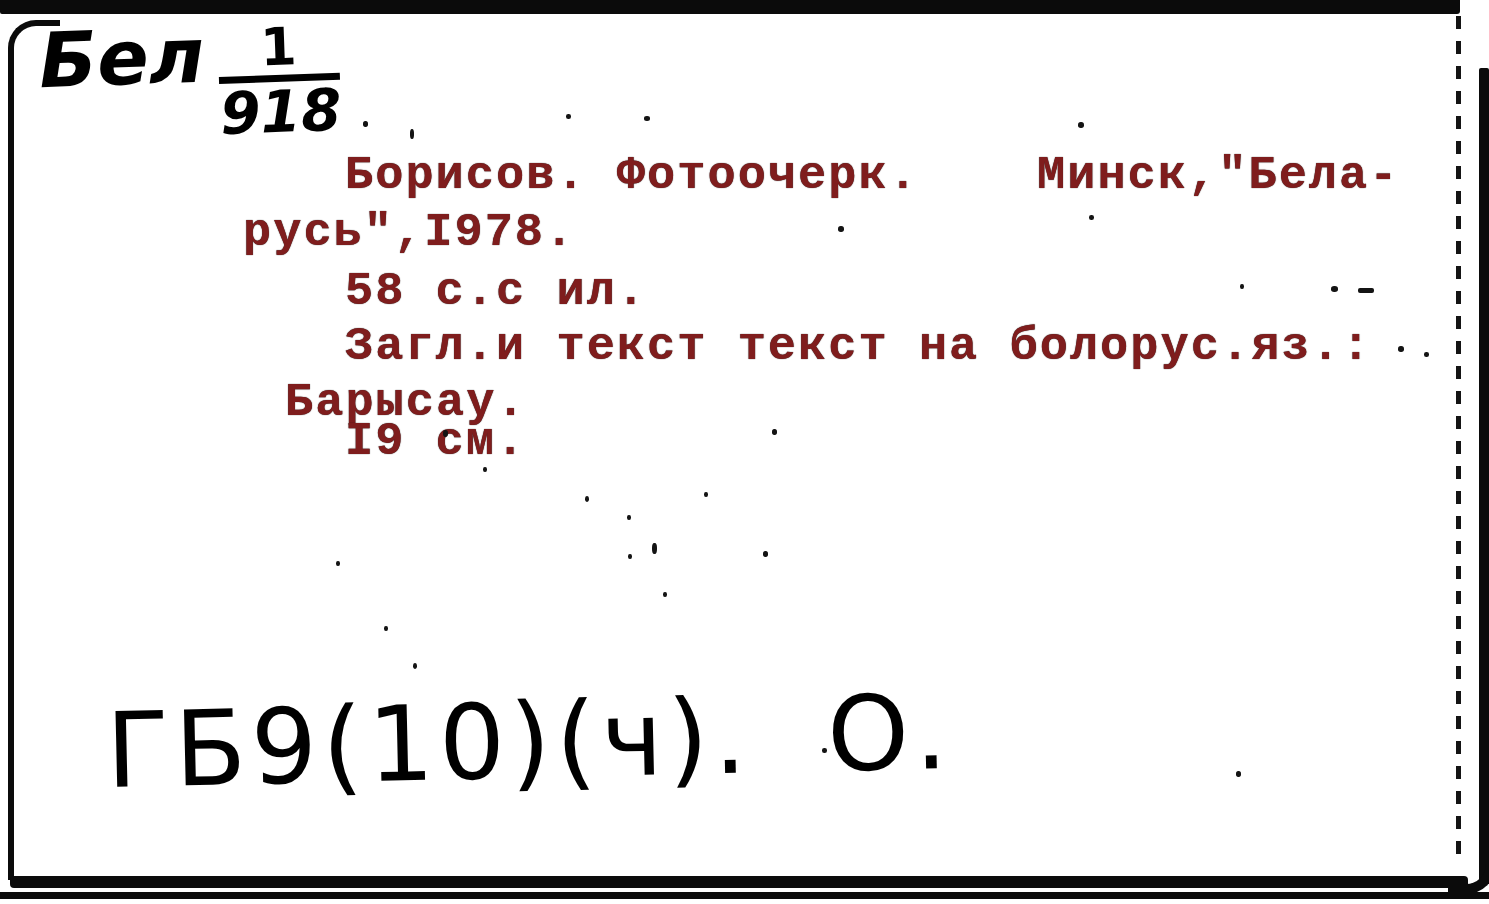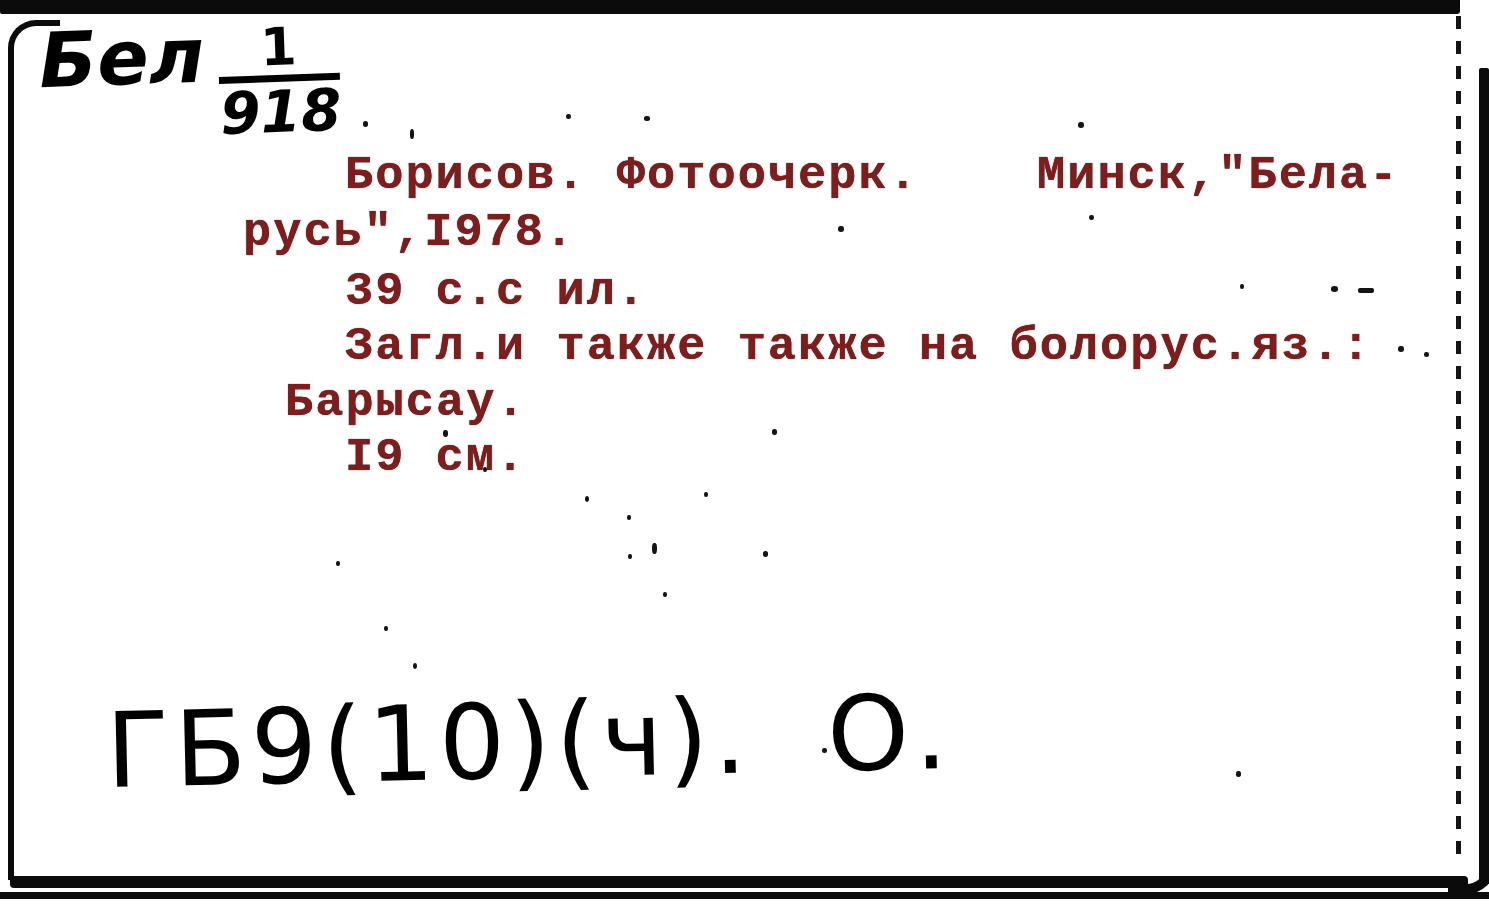--- a/index.html
+++ b/index.html
@@ -35,21 +35,21 @@
     white-space:pre;
     color:#7f1d1d;
     text-shadow:0 0 1px #121212;
   }
   .t1a{left:345px;top:152px;}
   .t1b{left:1037px;top:152px;}
   .t2{left:243px;top:209px;}
   .t3{left:345px;top:268px;}
   .t4{left:345px;top:323px;}
   .t5{left:237px;top:379px;margin-left:48px;}
-  .t6{left:345px;top:434px;}
+  .t6{left:345px;top:418px;}
 
   
   .callnum{
     position:absolute;left:40px;top:18px;
     display:flex;align-items:flex-start;
     font-family:"DejaVu Sans",sans-serif;
     font-weight:bold;color:#000;
     transform:rotate(-2deg);
   }
   .callnum .prefix{font-size:76px;line-height:1;font-style:italic;}
@@ -90,22 +90,22 @@
     <span class="prefix">Бел</span>
     <span class="fraction">
       <span class="num">1</span>
       <span class="den">918</span>
     </span>
   </div>
 
   <div class="typed t1a">Борисов. Фотоочерк.</div>
   <div class="typed t1b">Минск,"Бела-</div>
   <div class="typed t2">русь",I978.</div>
-  <div class="typed t3">39 с.с ил.</div>
-  <div class="typed t4">Загл.и также также на болорус.яз.:</div>
+  <div class="typed t3">58 с.с ил.</div>
+  <div class="typed t4">Загл.и текст текст на болорус.яз.:</div>
   <div class="typed t5">Барысау.</div>
   <div class="typed t6">I9 см.</div>
 
   <div class="classif">ГБ9(10)(ч).  О.</div>
 
   <div>
     <div class="speck" style="left:363px;top:121px;width:5px;height:6px;"></div>
     <div class="speck" style="left:410px;top:129px;width:4px;height:10px;"></div>
     <div class="speck" style="left:566px;top:114px;width:5px;height:5px;"></div>
     <div class="speck" style="left:644px;top:116px;width:6px;height:5px;"></div>

